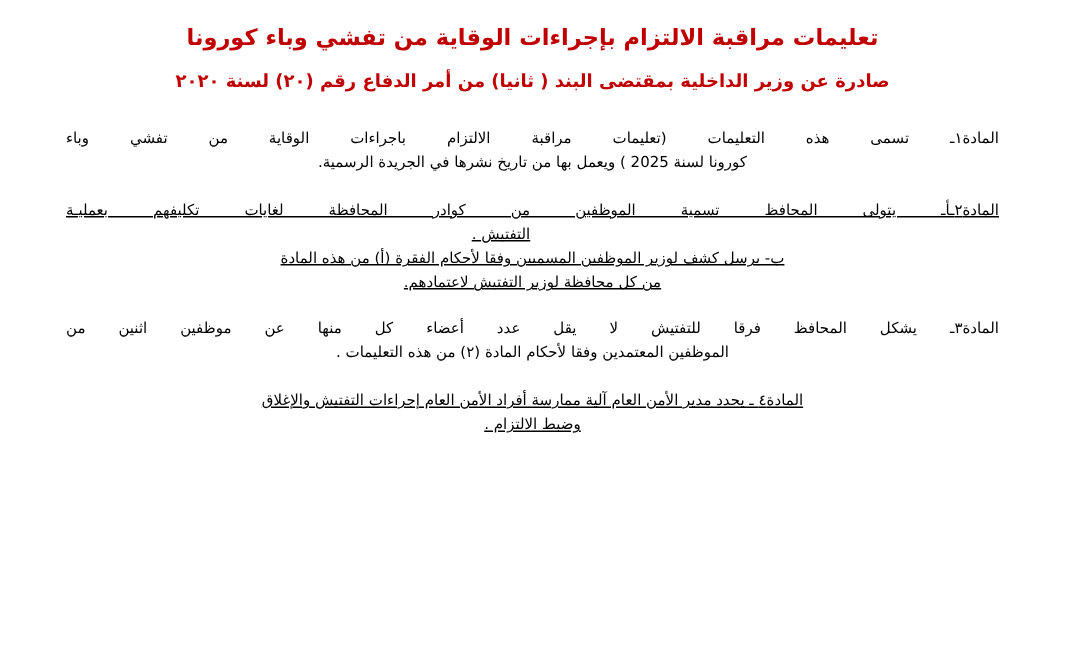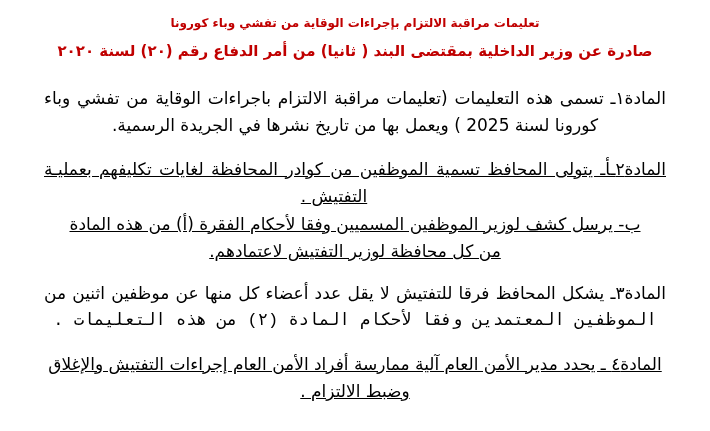--- a/index.html
+++ b/index.html
@@ -22,34 +22,34 @@
     padding: 10px 22px 0 22px;
     direction: rtl;
   }
   .title-block {
     text-align: center;
     margin-top: 4px;
   }
   .title-line {
     color: #c00000;
     font-weight: bold;
-    font-size: 12px;
+    font-size: 15px;
     line-height: 1.5;
     letter-spacing: 0px;
     white-space: nowrap;
   }
   .title-line.second {
     margin-top: 8px;
-    font-size: 15px;
+    font-size: 12px;
   }
   .body-block {
     margin-top: 22px;
   }
   .para {
-    font-size: 17px;
+    font-size: 10px;
     line-height: 1.62;
     text-align: justify;
     text-align-last: center;
     margin: 0 0 16px 0;
     padding: 0 22px;
     direction: rtl;
   }
   .para.last {
     margin-bottom: 0;
     text-decoration: underline;
@@ -75,21 +75,20 @@
     padding-right: 42px;
   }
   .p3 .lead {
     display: block;
     text-align: justify;
     text-align-last: justify;
   }
   .p3 .tail {
     display: block;
     text-align: center;
-    font-family: Liberation Mono, monospace;
   }
   .p1 .l1 {
     display: block;
     text-align: justify;
     text-align-last: justify;
   }
   .p1 .l2 {
     display: block;
     text-align: center;
   }

